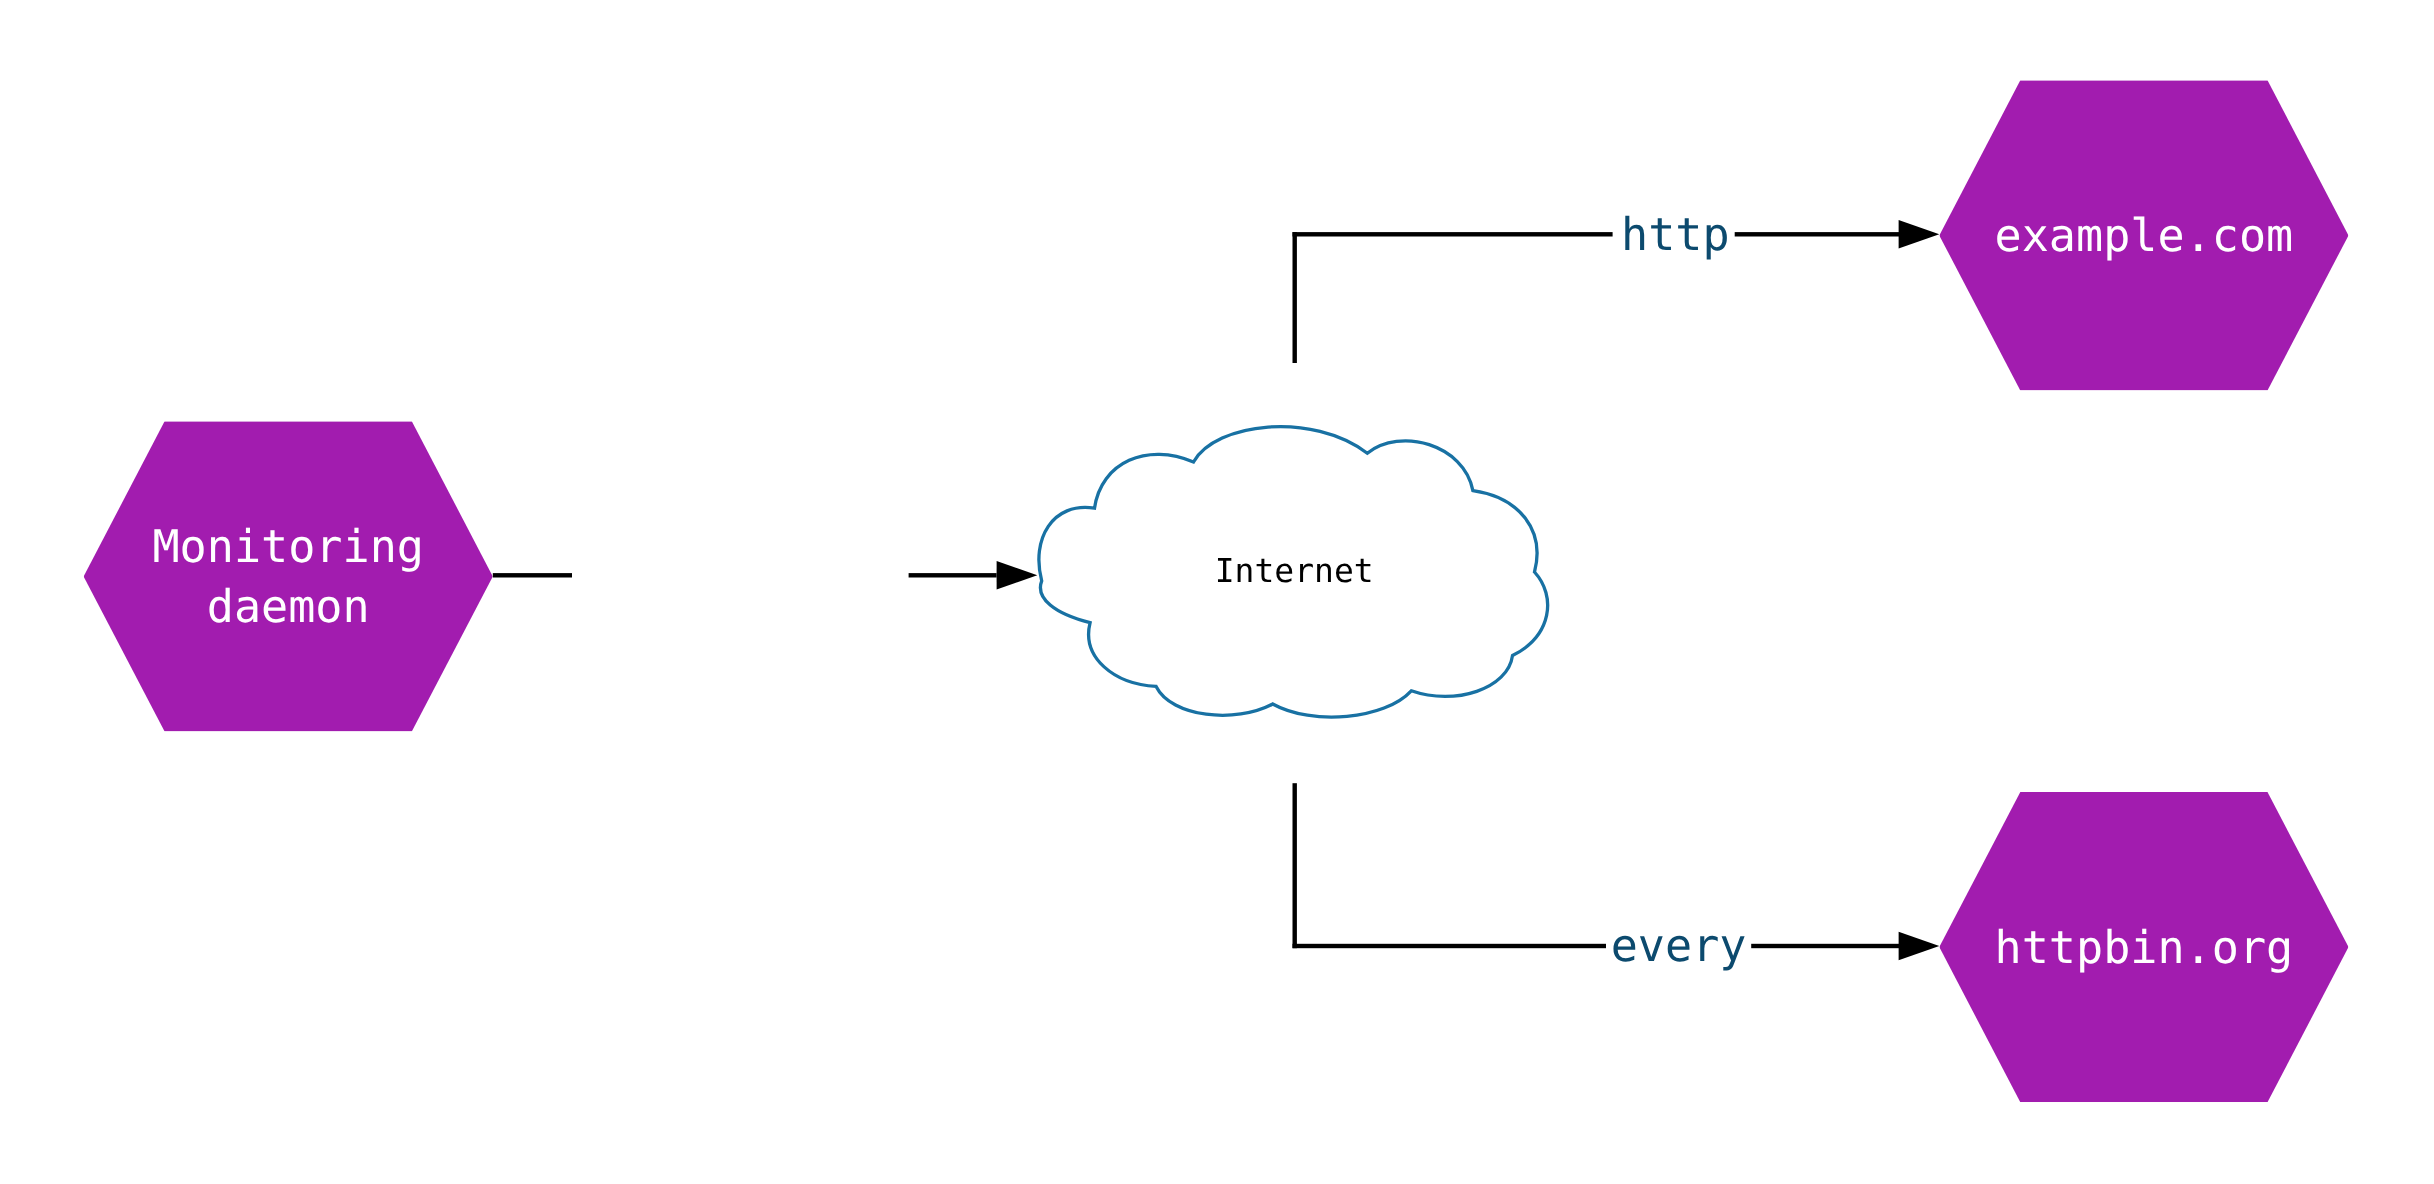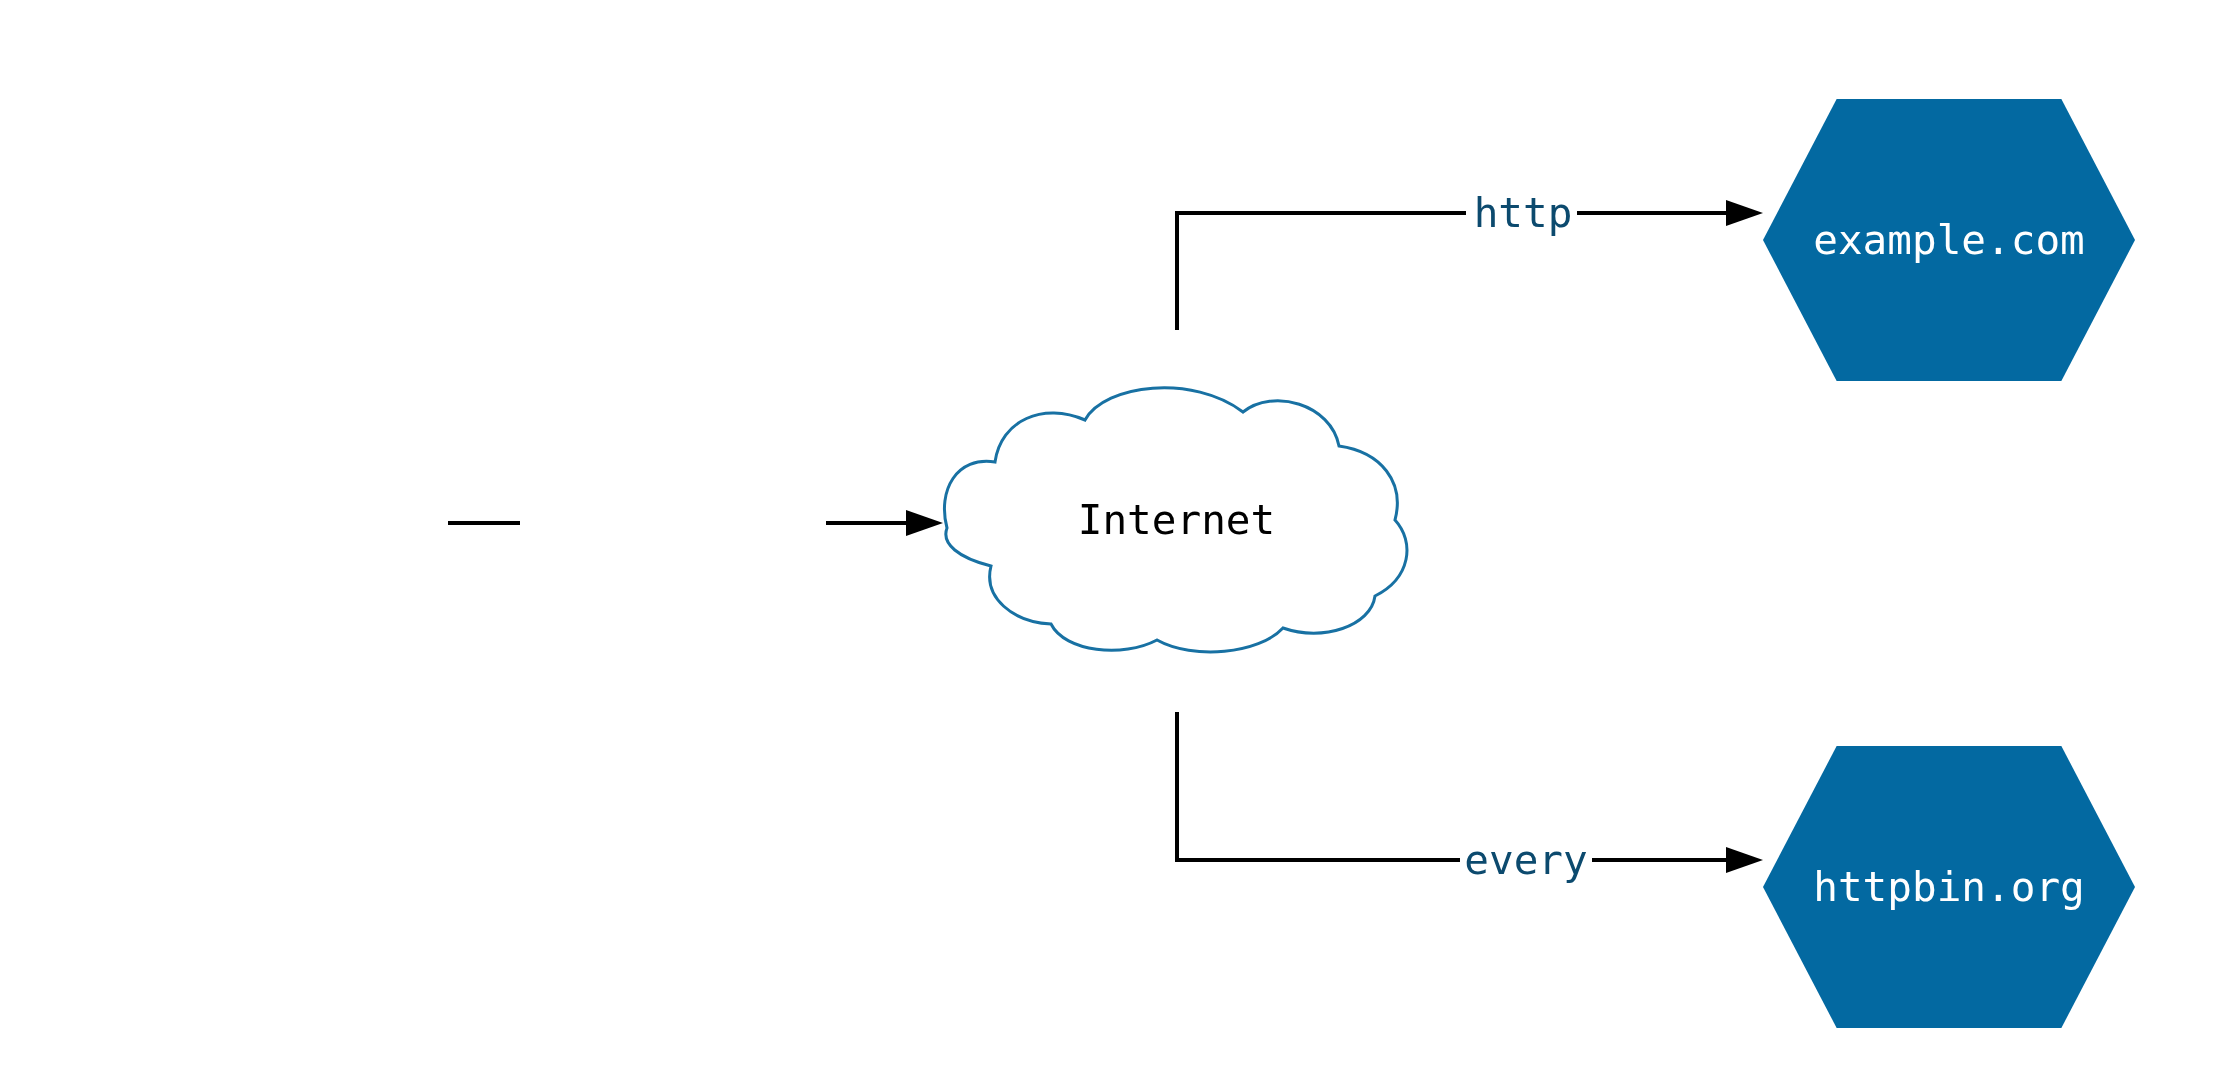--- a/index.html
+++ b/index.html
@@ -9,51 +9,50 @@
     height: 1076px;
     background: #ffffff;
     overflow: hidden;
     font-family: "DejaVu Sans Mono", "Liberation Mono", monospace;
   }
   
   .hex {
     position: absolute;
     width: 372px;
     height: 282px;
-    background: #0369a1;
+    background: #a21caf;
     clip-path: polygon(0% 50%, 19.8% 0%, 80.2% 0%, 100% 50%, 80.2% 100%, 19.8% 100%);
     display: flex;
     flex-direction: column;
     align-items: center;
     justify-content: center;
     color: #ffffff;
     font-size: 41px;
     line-height: 54px;
     text-align: center;
     white-space: nowrap;
-    margin-top: 26px;
   }
   #hex-monitoring { left: 76px;  top: 383px; }
   #hex-example    { left: 1763px; top: 73px;  }
   #hex-httpbin    { left: 1763px; top: 720px; }
 
   
   #cloud-svg {
     position: absolute;
     left: 943px; top: 382px;
     width: 467px; height: 275px;
     overflow: visible;
   }
   #cloud-label {
     position: absolute;
     left: 943px; top: 382px;
     width: 467px; height: 275px;
     display: flex; align-items: center; justify-content: center;
     color: #000000;
-    font-size: 41px;
+    font-size: 30px;
     white-space: nowrap;
   }
 
   
   .seg { position: absolute; background: #000000; }
   .edge-label {
     position: absolute;
     color: #0c4a6e;
     font-size: 41px;
     line-height: 42px;
@@ -86,20 +85,24 @@
   #e3-seg1 { left: 1175.2px; top: 858.3px; width: 285px; height: 3.6px; }
   #e3-label{ left: 1463px;   top: 839px;   width: 126px; }
   #e3-seg2 { left: 1592px;   top: 858.3px; width: 135px; height: 3.6px; }
   #e3-arrow{ left: 1726px;   top: 847px; }
 </style>
 </head>
 <body>
 
 <div id="canvas">
 
+  <div class="hex" id="hex-monitoring">
+    <span>Monitoring</span>
+    <span>daemon</span>
+  </div>
 
   <div class="seg" id="e1-seg1"></div>
   <div class="seg" id="e1-seg2"></div>
   <div class="arrowhead" id="e1-arrow"></div>
 
   <svg id="cloud-svg" viewBox="0 0 467 275" aria-hidden="true">
     <path d="M 4 146
              C -6 108, 14 74, 52 80
              C 58 38, 100 20, 142 38
              C 162 2, 250 -8, 300 30

